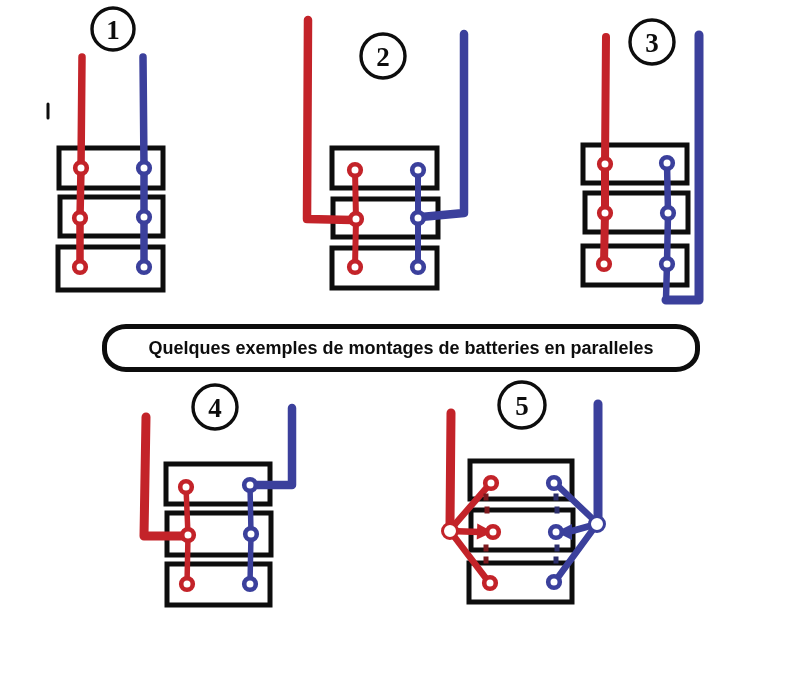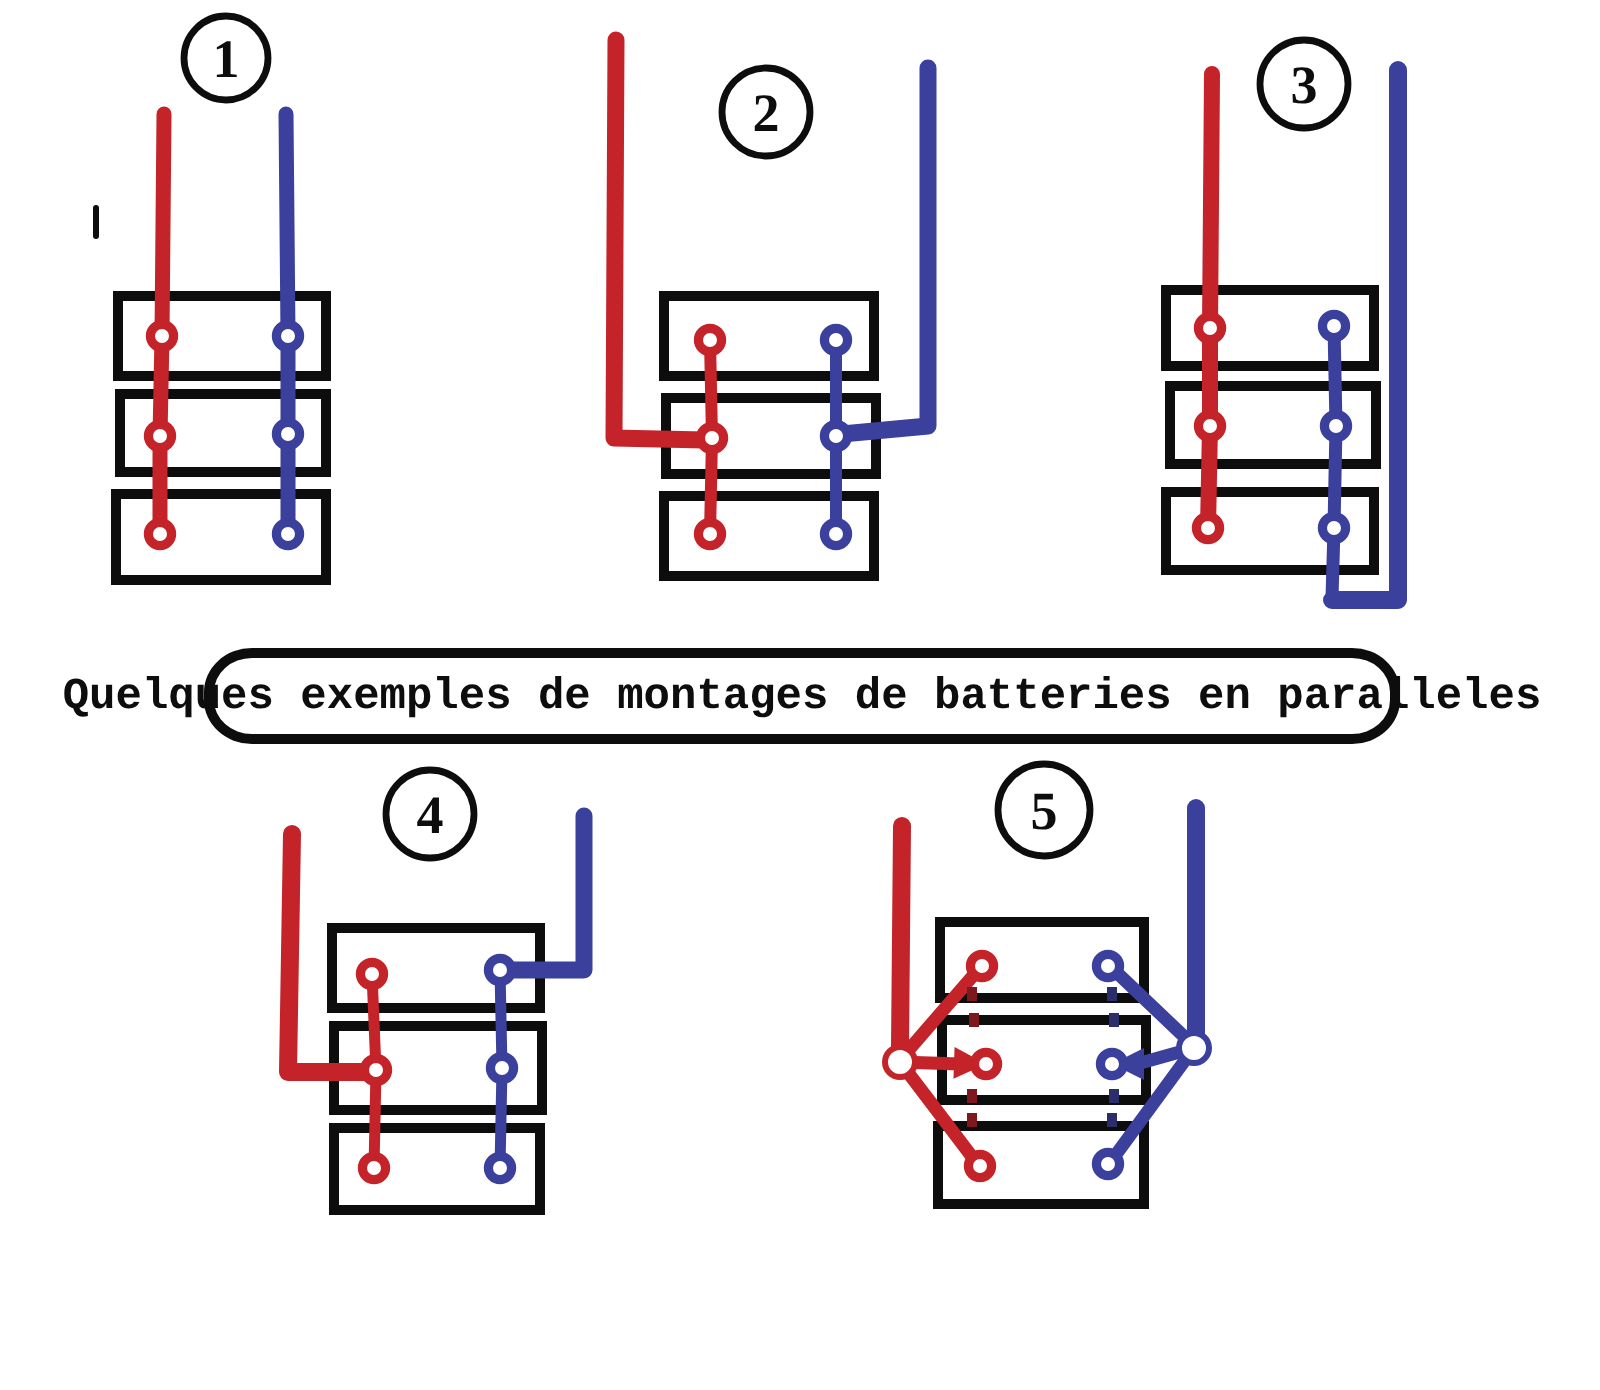--- a/index.html
+++ b/index.html
@@ -23,23 +23,23 @@
     position: absolute;
     left: 102px; top: 324px;
     width: 598px; height: 48px;
     border: 5px solid #0d0d0d;
     border-radius: 24px / 22px;
     box-sizing: border-box;
     display: flex; align-items: center; justify-content: center;
     background: #ffffff;
   }
   .banner span {
-    font-family: Liberation Mono, monospace;
+    font-family: Liberation Sans, sans-serif;
     font-weight: bold;
-    font-size: 22px;
+    font-size: 18px;
     color: #0d0d0d;
     white-space: nowrap;
     letter-spacing: 0px;
   }
 </style>
 </head>
 <body>
 
 <div id="stage">
   <svg id="diagram-svg" viewBox="0 0 800 695" xmlns="http://www.w3.org/2000/svg">

